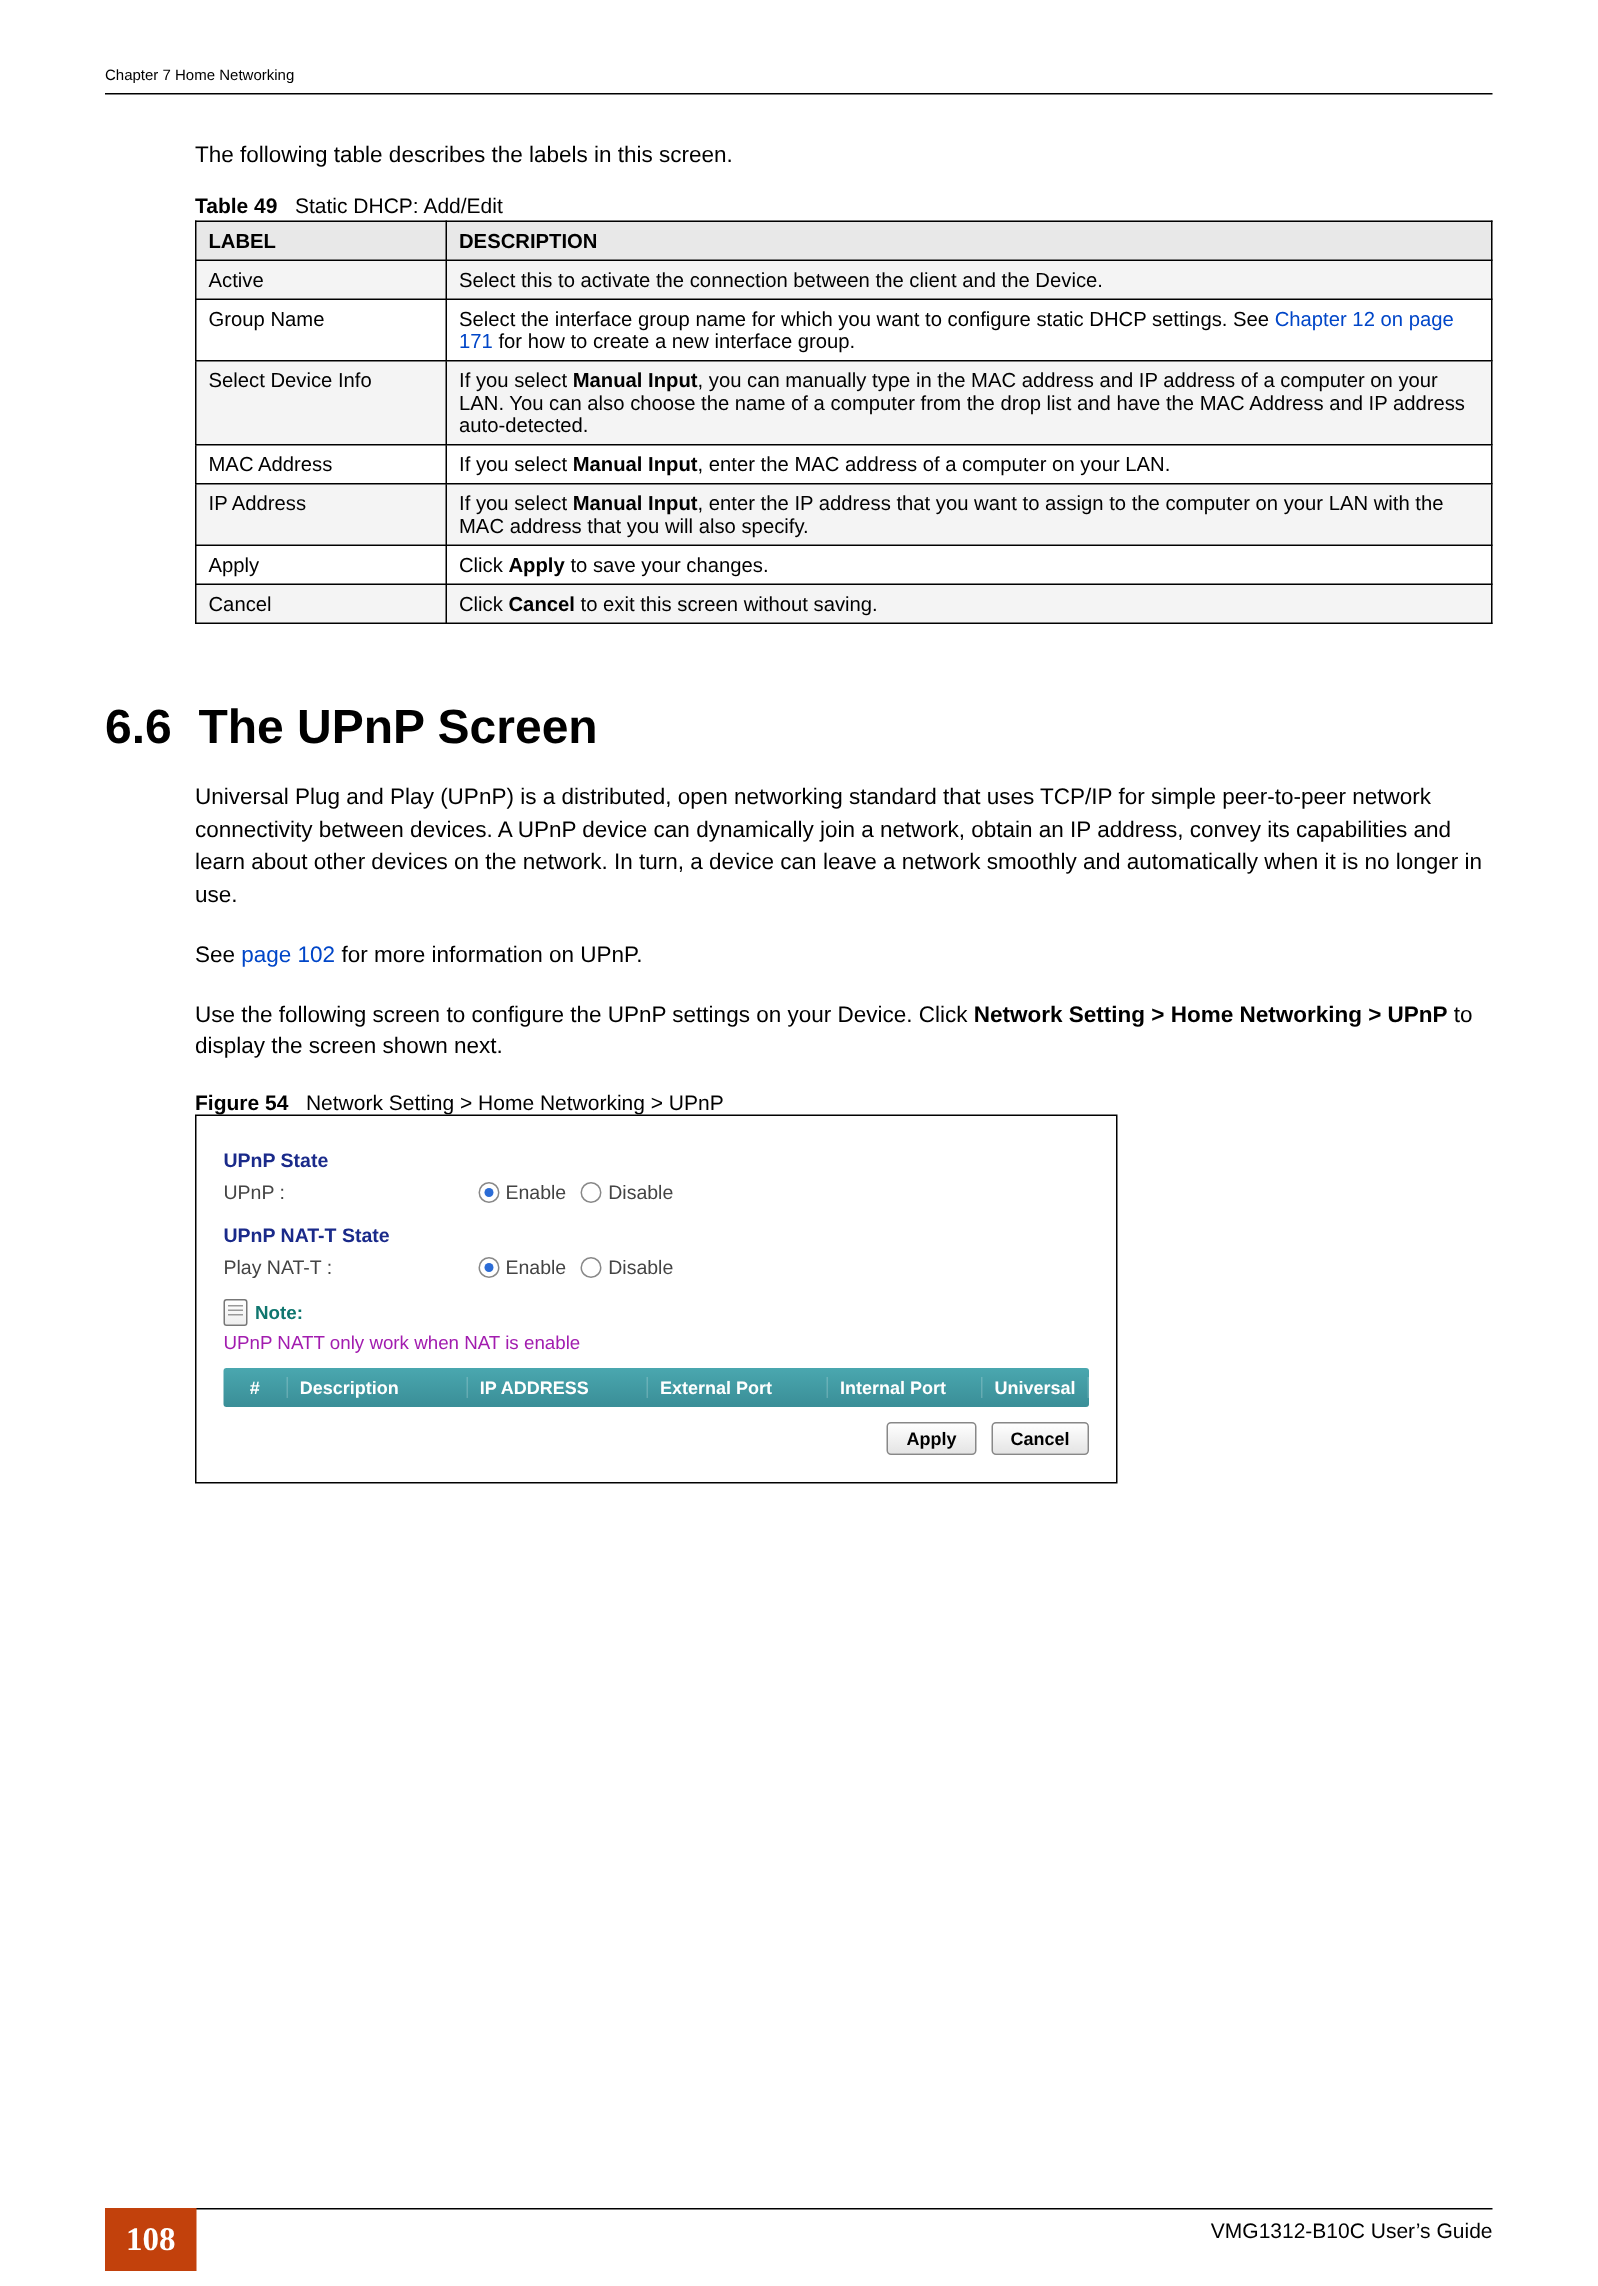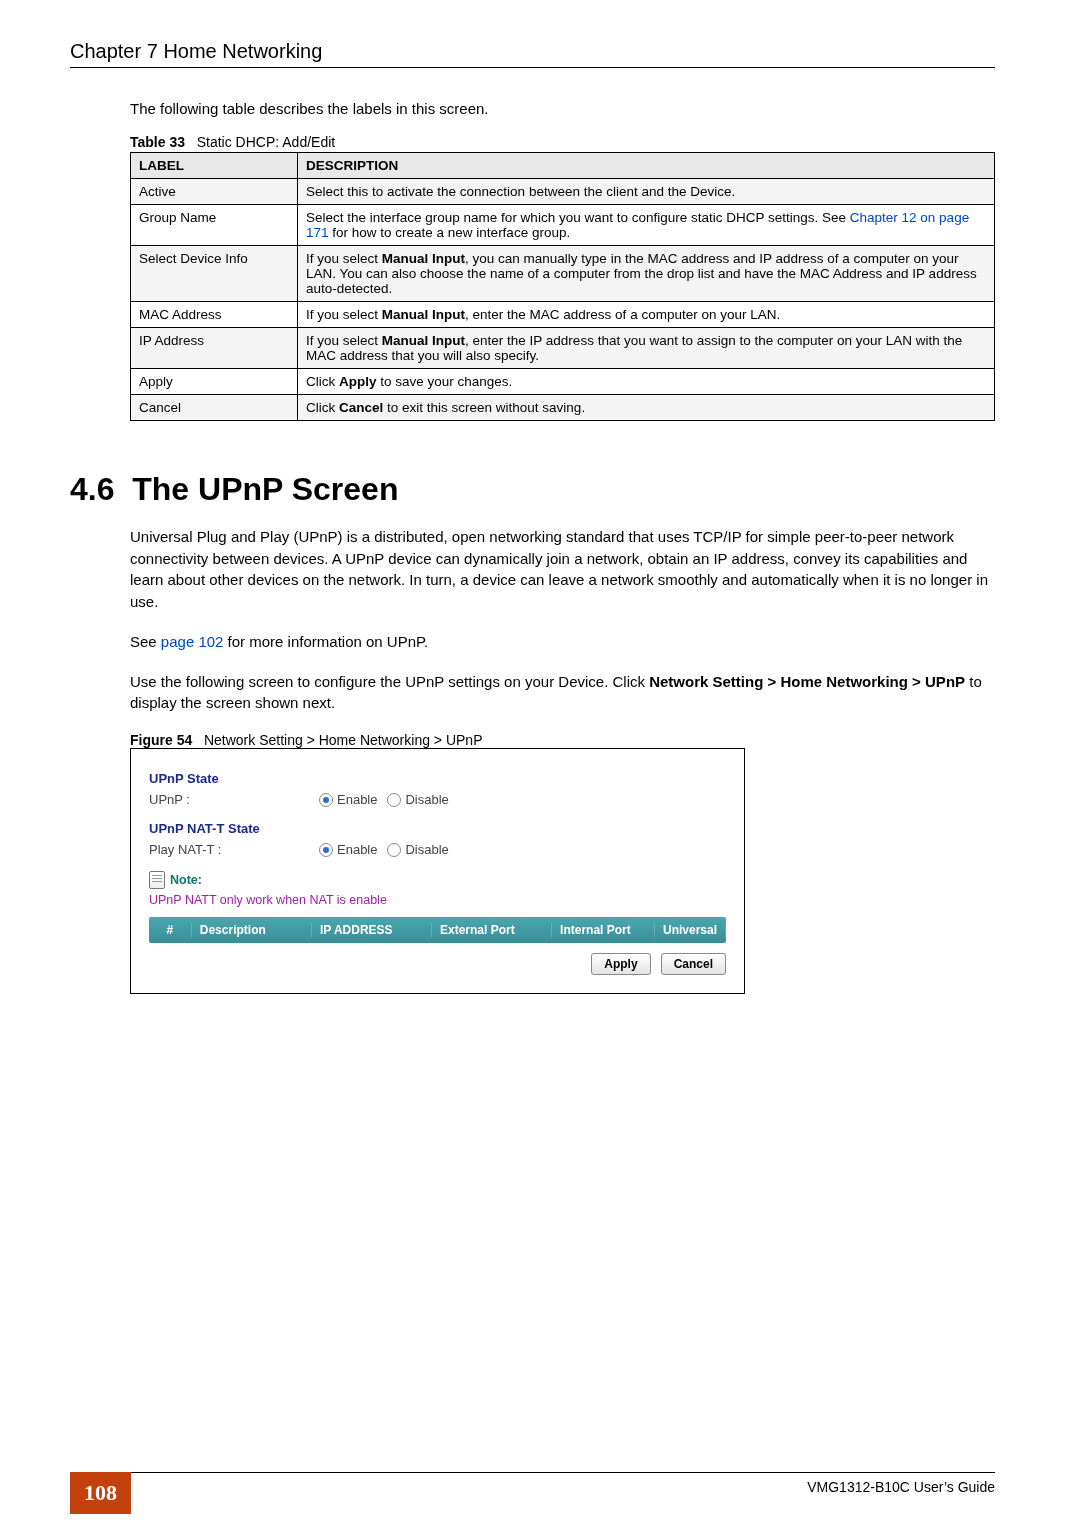--- a/index.html
+++ b/index.html
@@ -14,21 +14,21 @@
     padding: 40px 70px 30px 70px;
     position: relative;
     min-height: 1464px;
   }
   .header-line {
     border-bottom: 1.5px solid #000;
     padding-bottom: 4px;
     margin-bottom: 30px;
   }
   .chapter-title {
-    font-size: 20px;
+    font-size: 10px;
   }
   .body-text {
     font-size: 15px;
     line-height: 1.45;
     margin: 0 0 12px 60px;
   }
   .body-text-nomargin {
     font-size: 15px;
     line-height: 1.45;
     margin: 0 0 18px 60px;
@@ -190,21 +190,21 @@
 <body>
 
 <div class="page">
   <div class="header-line">
     <span class="chapter-title">Chapter 7 Home Networking</span>
   </div>
 
   <p class="body-text">The following table describes the labels in this screen.</p>
 
   <p class="table-caption">
-    <b>Table 33</b>&nbsp;&nbsp;
+    <b>Table 49</b>&nbsp;&nbsp;
     <span>Static DHCP: Add/Edit</span>
   </p>
 
   <table class="desc">
     <thead>
       <tr>
         <th style="width:150px">LABEL</th>
         <th>DESCRIPTION</th>
       </tr>
     </thead>
@@ -246,21 +246,21 @@
       <tr>
         <td>Cancel</td>
         <td>
           <span>Click </span><b>Cancel</b><span> to exit this screen without saving.</span>
         </td>
       </tr>
     </tbody>
   </table>
 
   <h2 class="section">
-    <span>4.6</span>&nbsp;&nbsp;<span>The UPnP Screen</span>
+    <span>6.6</span>&nbsp;&nbsp;<span>The UPnP Screen</span>
   </h2>
 
   <p class="body-text-nomargin">Universal Plug and Play (UPnP) is a distributed, open networking standard that uses TCP/IP for simple peer-to-peer network connectivity between devices. A UPnP device can dynamically join a network, obtain an IP address, convey its capabilities and learn about other devices on the network. In turn, a device can leave a network smoothly and automatically when it is no longer in use.</p>
 
   <p class="body-text-nomargin">
     <span>See </span><span class="link">page 102</span><span> for more information on UPnP.</span>
   </p>
 
   <p class="body-text-nomargin">
     <span>Use the following screen to configure the UPnP settings on your Device. Click </span><b>Network Setting &gt; Home Networking &gt; UPnP</b><span> to display the screen shown next.</span>

